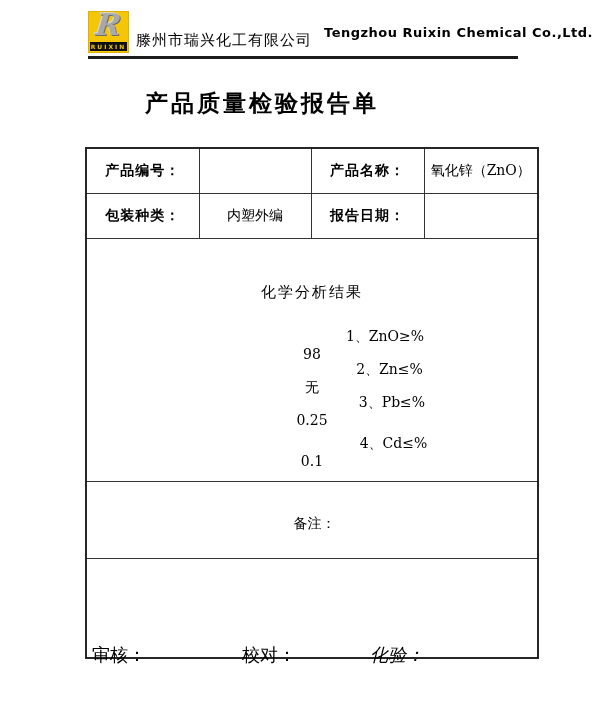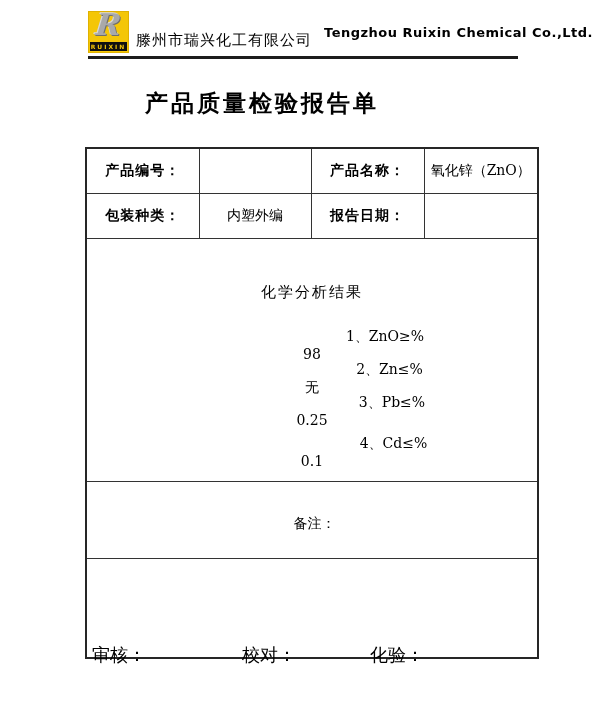--- a/index.html
+++ b/index.html
@@ -111,21 +111,21 @@
 
   
   td.remarks-cell { height:68px; vertical-align:top; text-align:left; }
   .remarks-label { display:inline-block; margin:7px 0 0 5px; font-size:14px;text-align:center; }
 
   
   td.sign-cell { height:90px; position:relative; }
   .sig { position:absolute; top:44px; font-size:18px; white-space:nowrap;margin-top:40px; }
   .sig-1 { left:5px; }
   .sig-2 { left:155px; }
-  .sig-3 { left:283px; }
+  .sig-3 { left:283px;font-style:italic; }
 </style>
 </head>
 <body>
 
 <div class="header">
   <div class="logo" style="background: rgb(244, 198, 7);">
     <div class="logo-letter">R</div>
     <div class="logo-strip" style="background: rgb(16, 16, 16);">
       <span>RUIXIN</span>
     </div>

